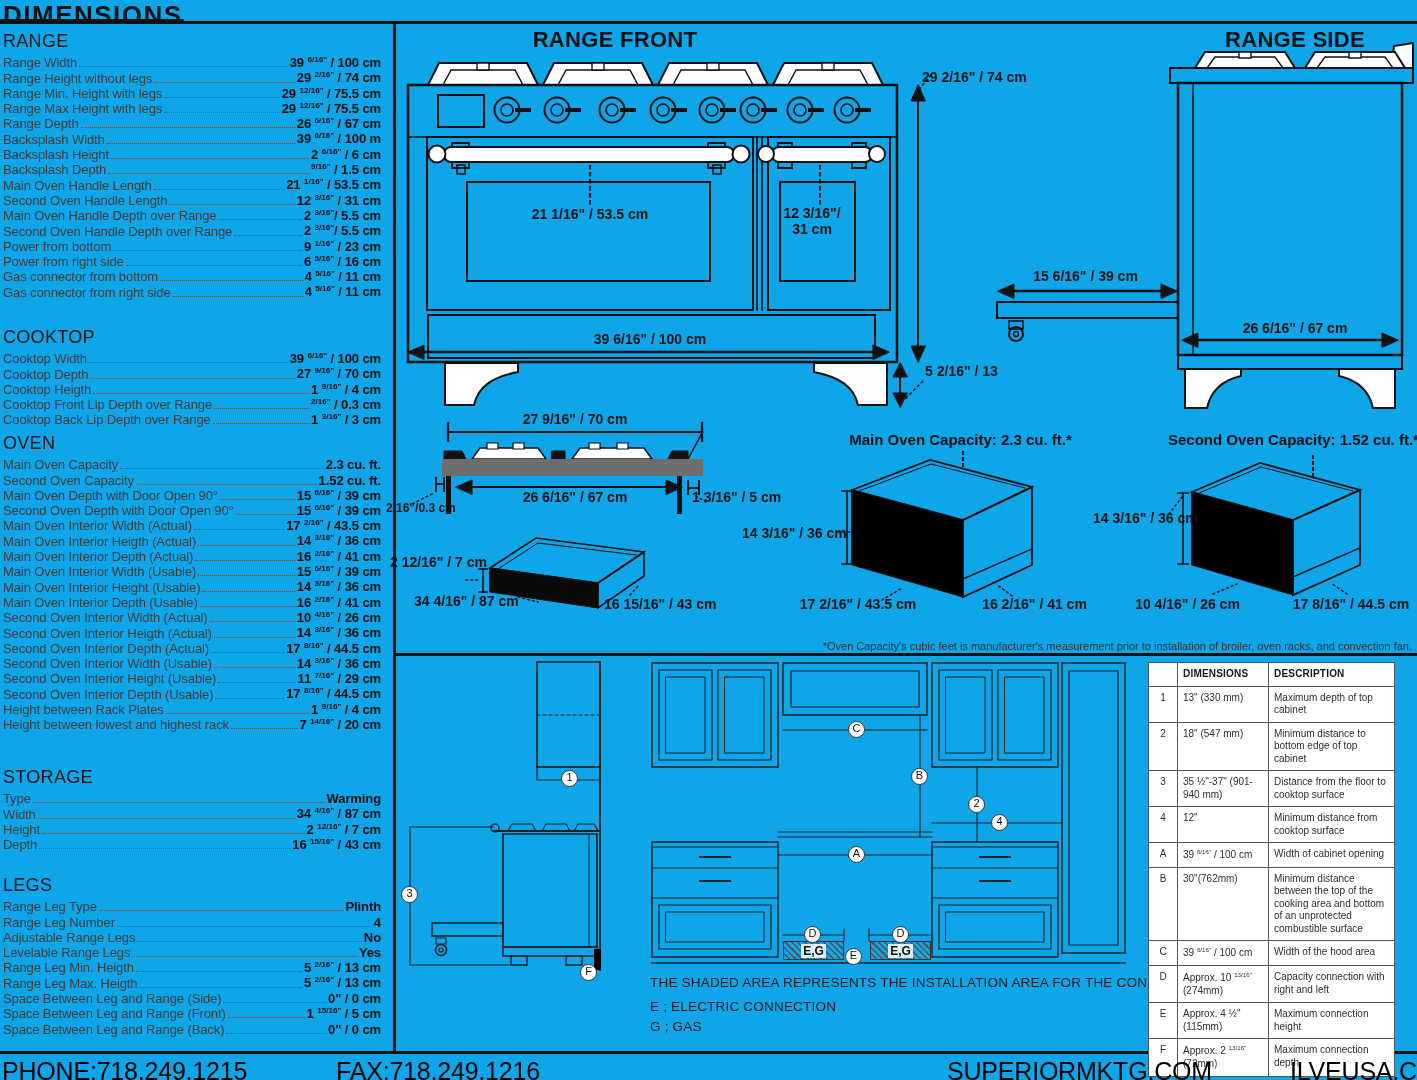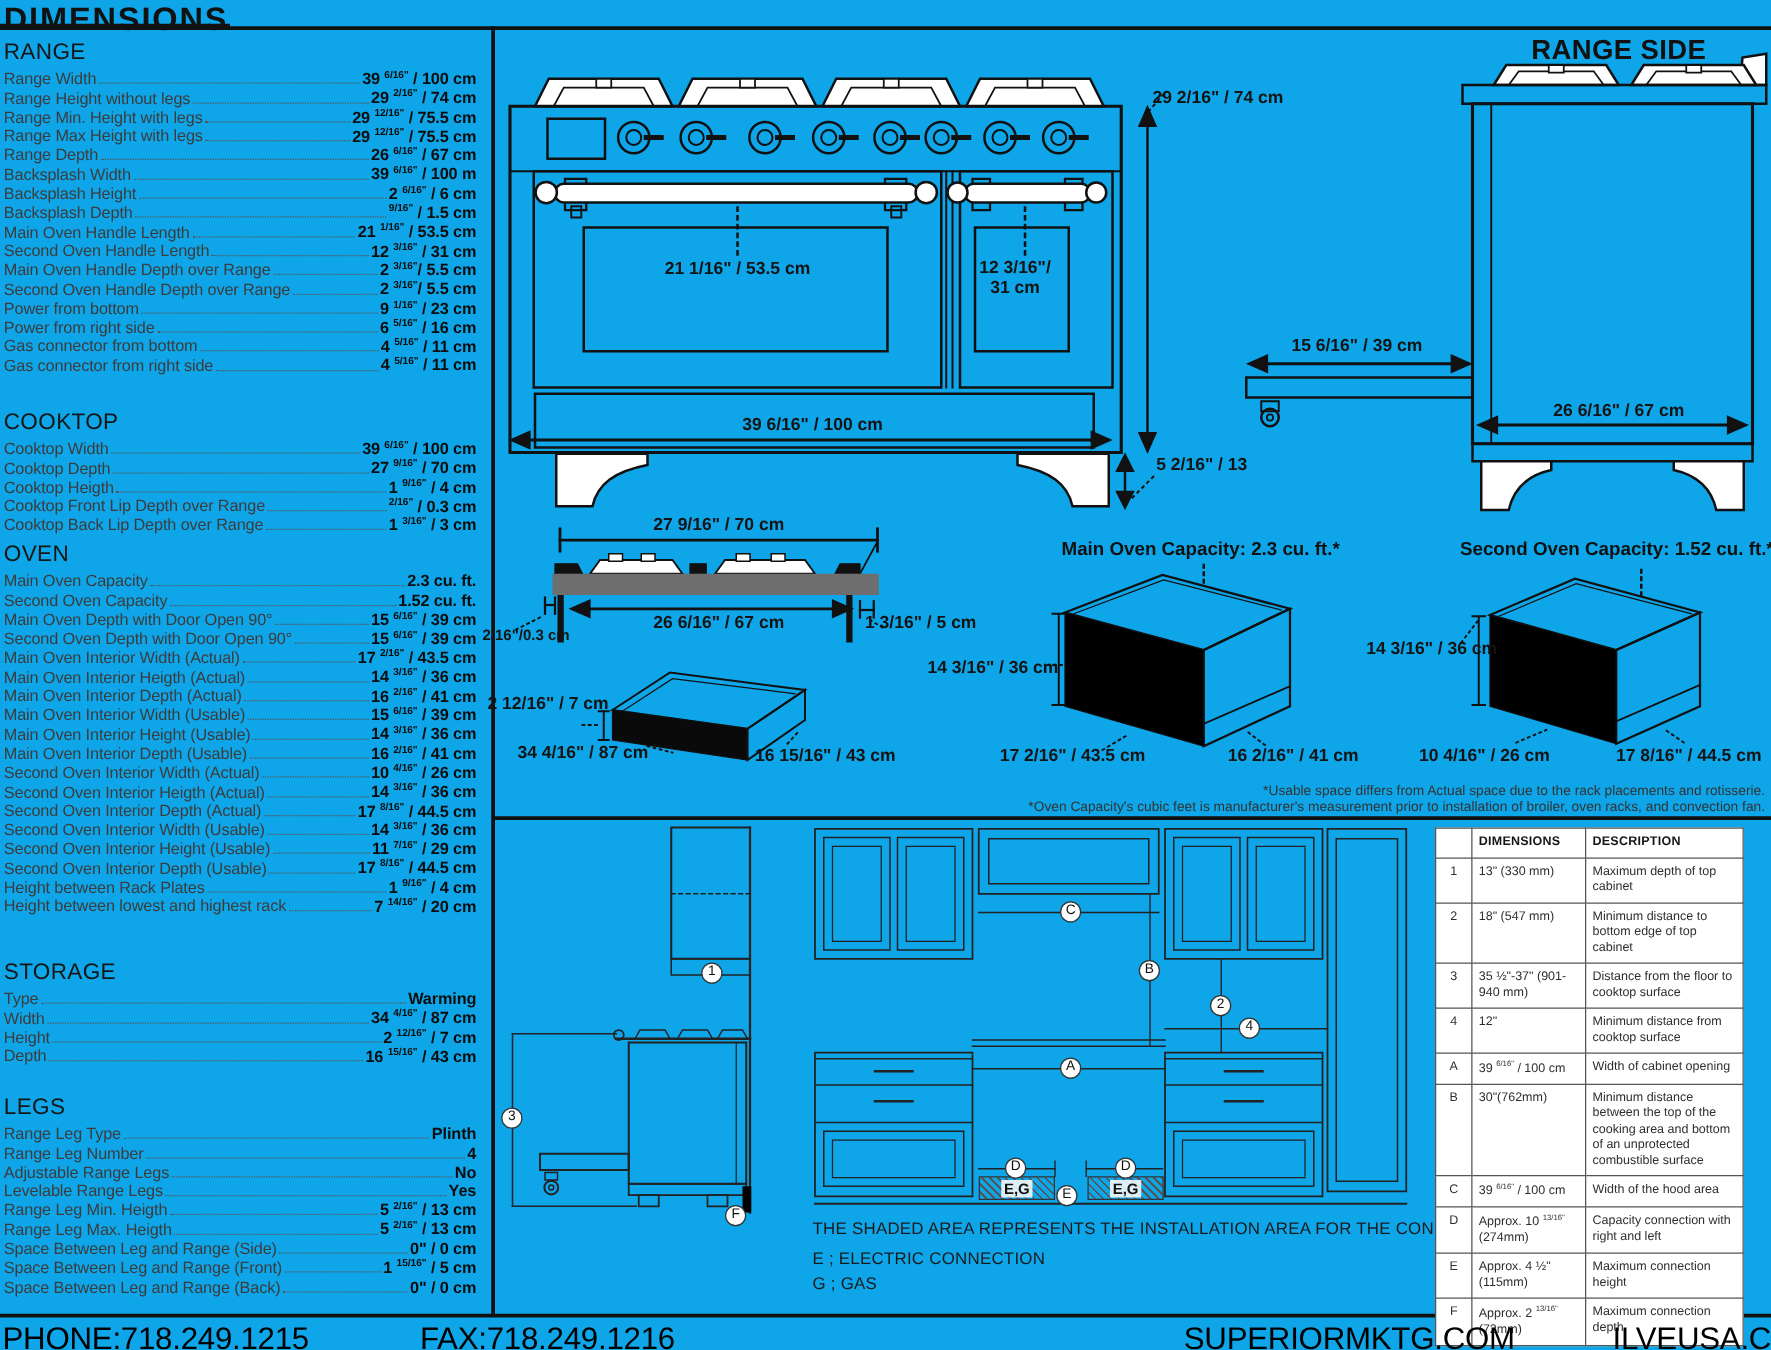--- a/index.html
+++ b/index.html
@@ -396,20 +396,21 @@
         </div>
 
         <div class="spec-row">
           <span class="sl">Space Between Leg and Range (Back)</span>
           <span class="leader"></span>
           <span class="sv frac">0" / 0 cm</span>
         </div>
       </div>
   </div>
 
+  <div class="dtitle" style="left:480px;top:27px;width:270px">RANGE FRONT</div>
   <svg style="left:400px;top:53px" width="540" height="372" viewBox="0 0 540 372">
     <g stroke="#111" fill="none" stroke-linecap="square">
 
       <g stroke-width="2">
         <polygon points="28,32 39,10 127,10 138,32" fill="#fff"></polygon>
           <polyline points="43,32 51,17 115,17 123,32" stroke-width="1.4"></polyline>
           <rect x="77" y="10" width="12" height="7" fill="#fff" stroke-width="1.4"></rect>
         <polygon points="143,32 154,10 242,10 253,32" fill="#fff"></polygon>
           <polyline points="158,32 166,17 230,17 238,32" stroke-width="1.4"></polyline>
           <rect x="192" y="10" width="12" height="7" fill="#fff" stroke-width="1.4"></rect>
@@ -623,21 +624,20 @@
       <line x1="93" y1="116" x2="103" y2="116" stroke-width="1.6"></line>
       <line x1="84" y1="66" x2="97" y2="49" stroke-width="1.5" stroke-dasharray="1.5,3.5"></line>
       <line x1="128" y1="146" x2="152" y2="136" stroke-width="1.5" stroke-dasharray="1.5,3.5"></line>
       <line x1="262" y1="146" x2="246" y2="135" stroke-width="1.5" stroke-dasharray="1.5,3.5"></line>
     </g>
   </svg>
   <div class="dim" style="left:1093px;top:510px">14 3/16" / 36 cm</div>
   <div class="dim c" style="left:1130px;top:596px;width:115px">10 4/16" / 26 cm</div>
   <div class="dim c" style="left:1290px;top:596px;width:122px">17 8/16" / 44.5 cm</div>
 
-  <div class="fnote" style="top:627px">*Usable space differs from Actual space due to the rack placements and rotisserie.</div>
   <div class="fnote" style="top:640px">*Oven Capacity's cubic feet is manufacturer's measurement prior to installation of broiler, oven racks, and convection fan.</div>
 
   <svg style="left:396px;top:658px" width="230" height="330" viewBox="0 0 230 330">
     <g stroke="#222" fill="none" stroke-linecap="square" stroke-width="1.4">
       <rect x="141" y="4" width="63" height="105" stroke-width="1.6"></rect>
       <line x1="141" y1="57" x2="204" y2="57" stroke-width="1.2" stroke-dasharray="3,3"></line>
       <rect x="141" y="109" width="63" height="13" stroke-width="1.2"></rect>
       <line x1="204" y1="4" x2="204" y2="312" stroke-width="1.8"></line>
 
       <circle cx="99" cy="170" r="4" stroke-width="1.4"></circle>

